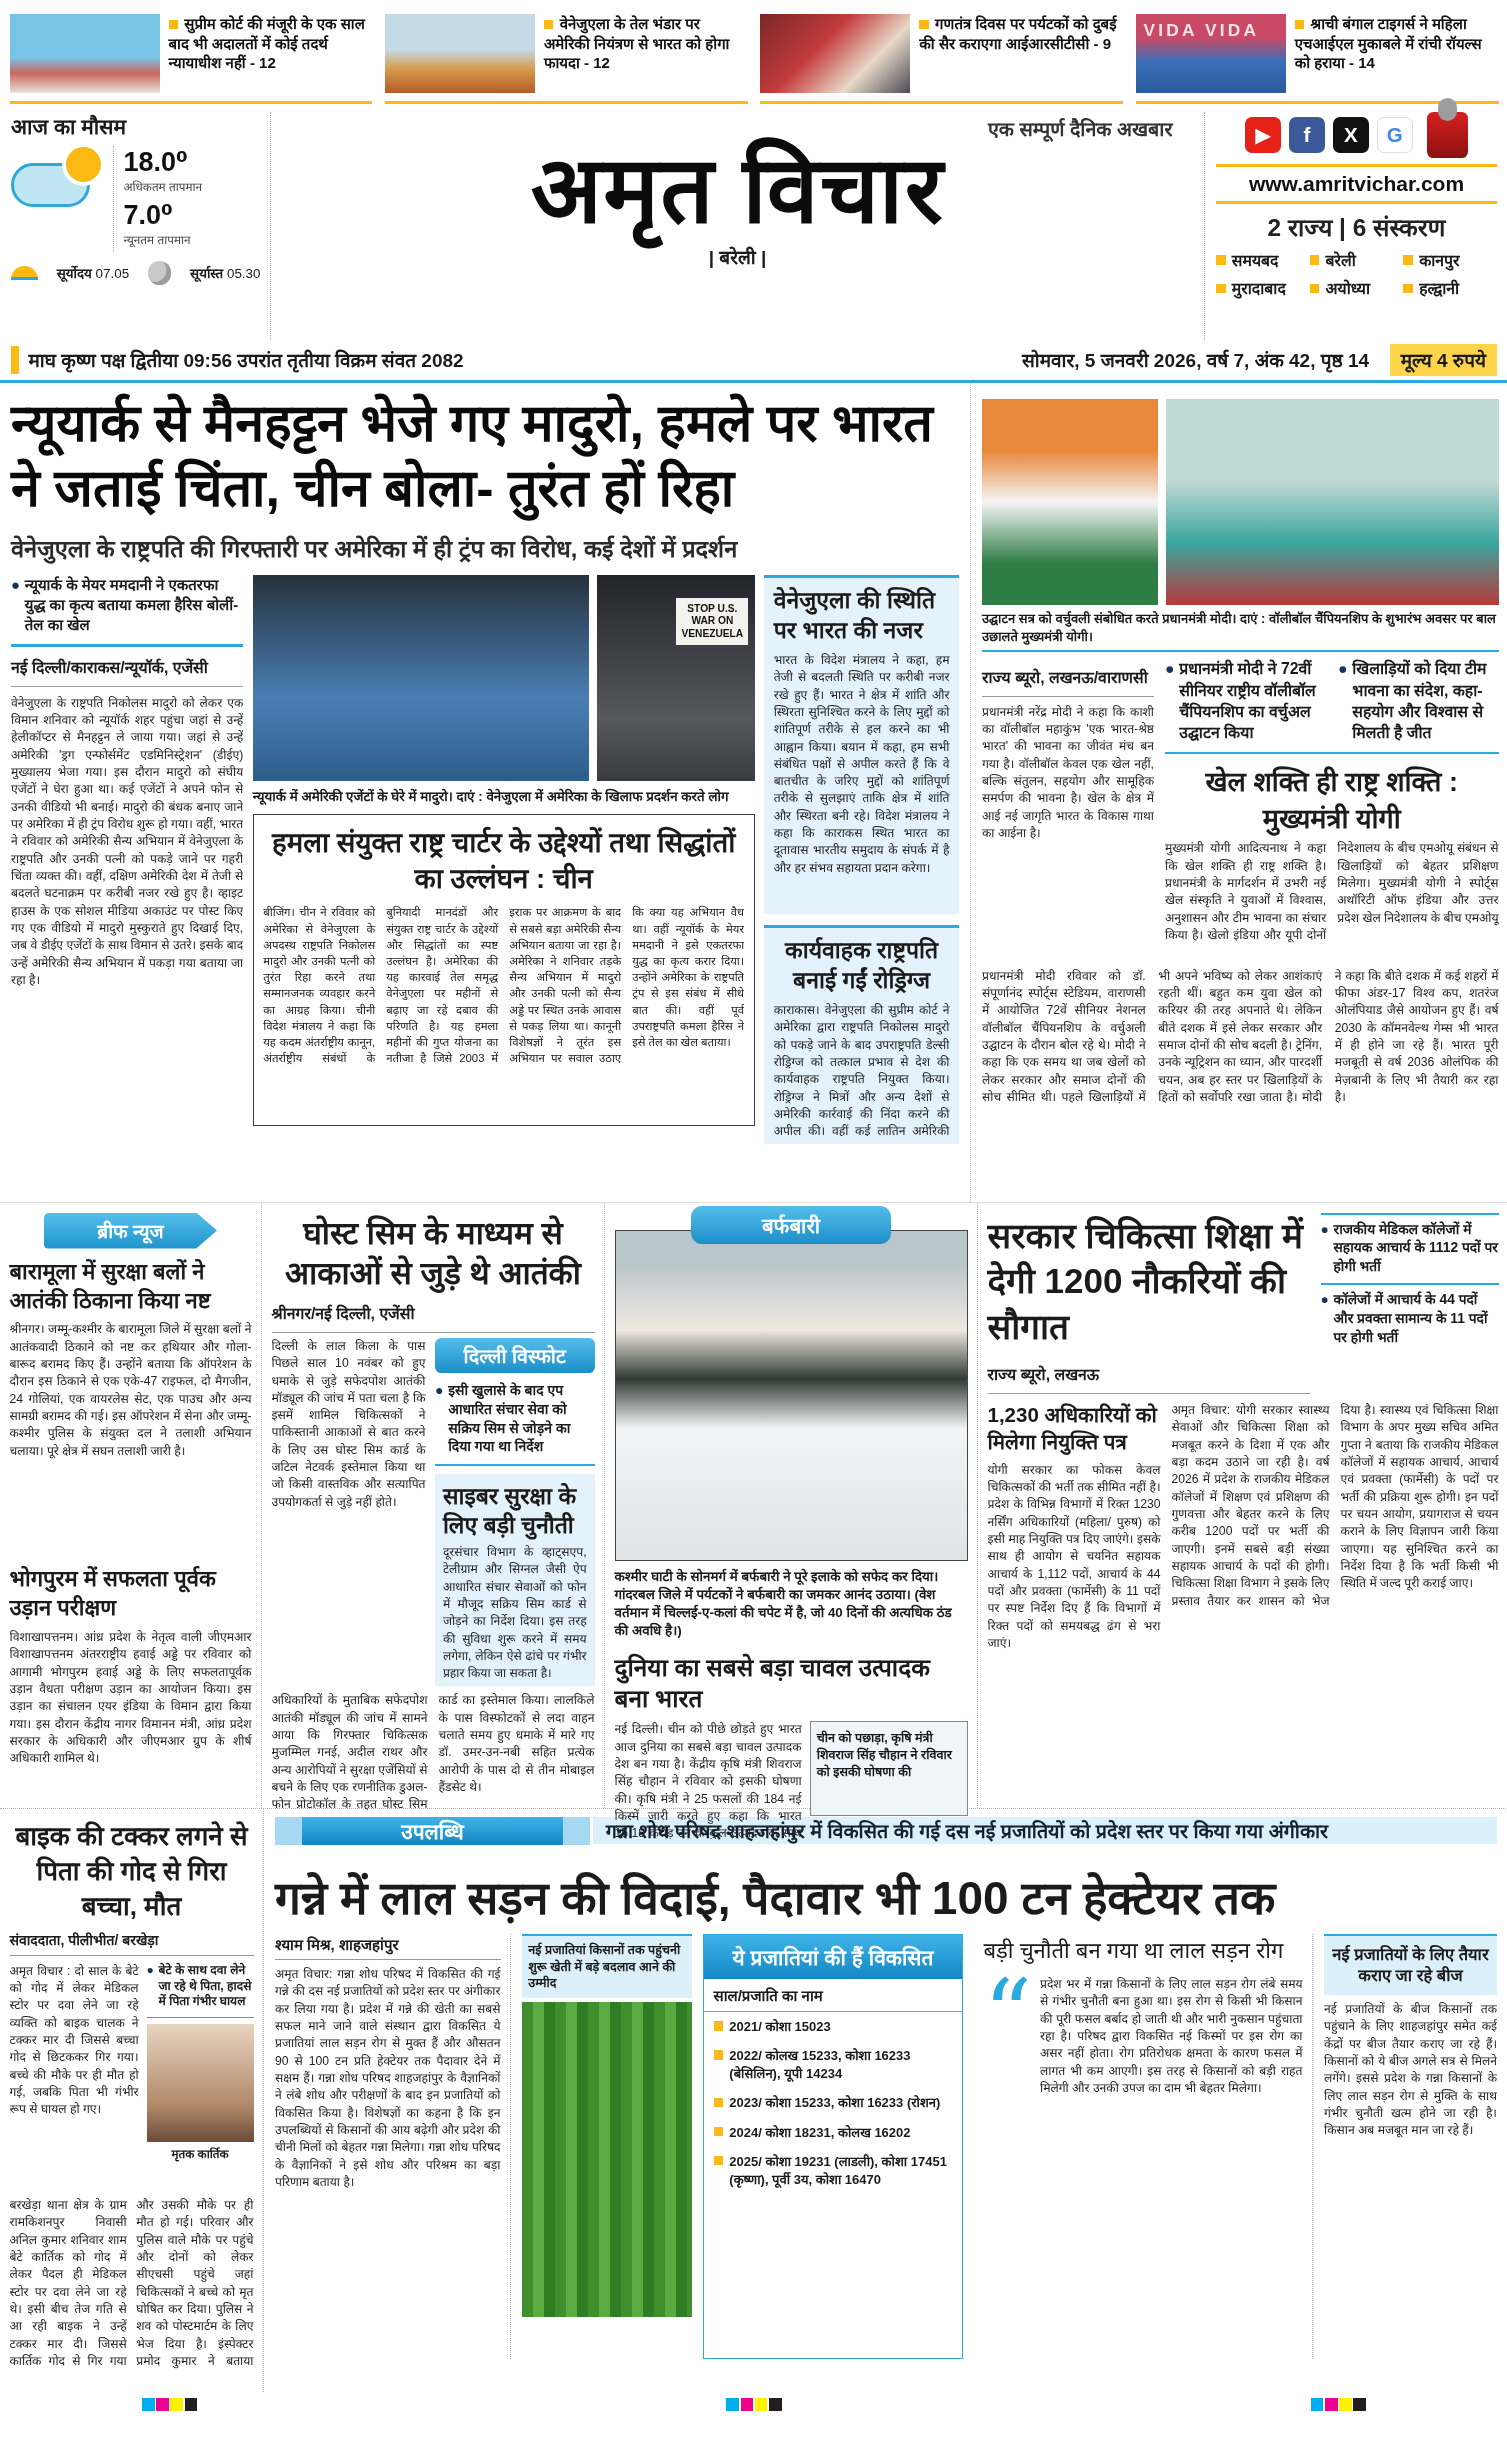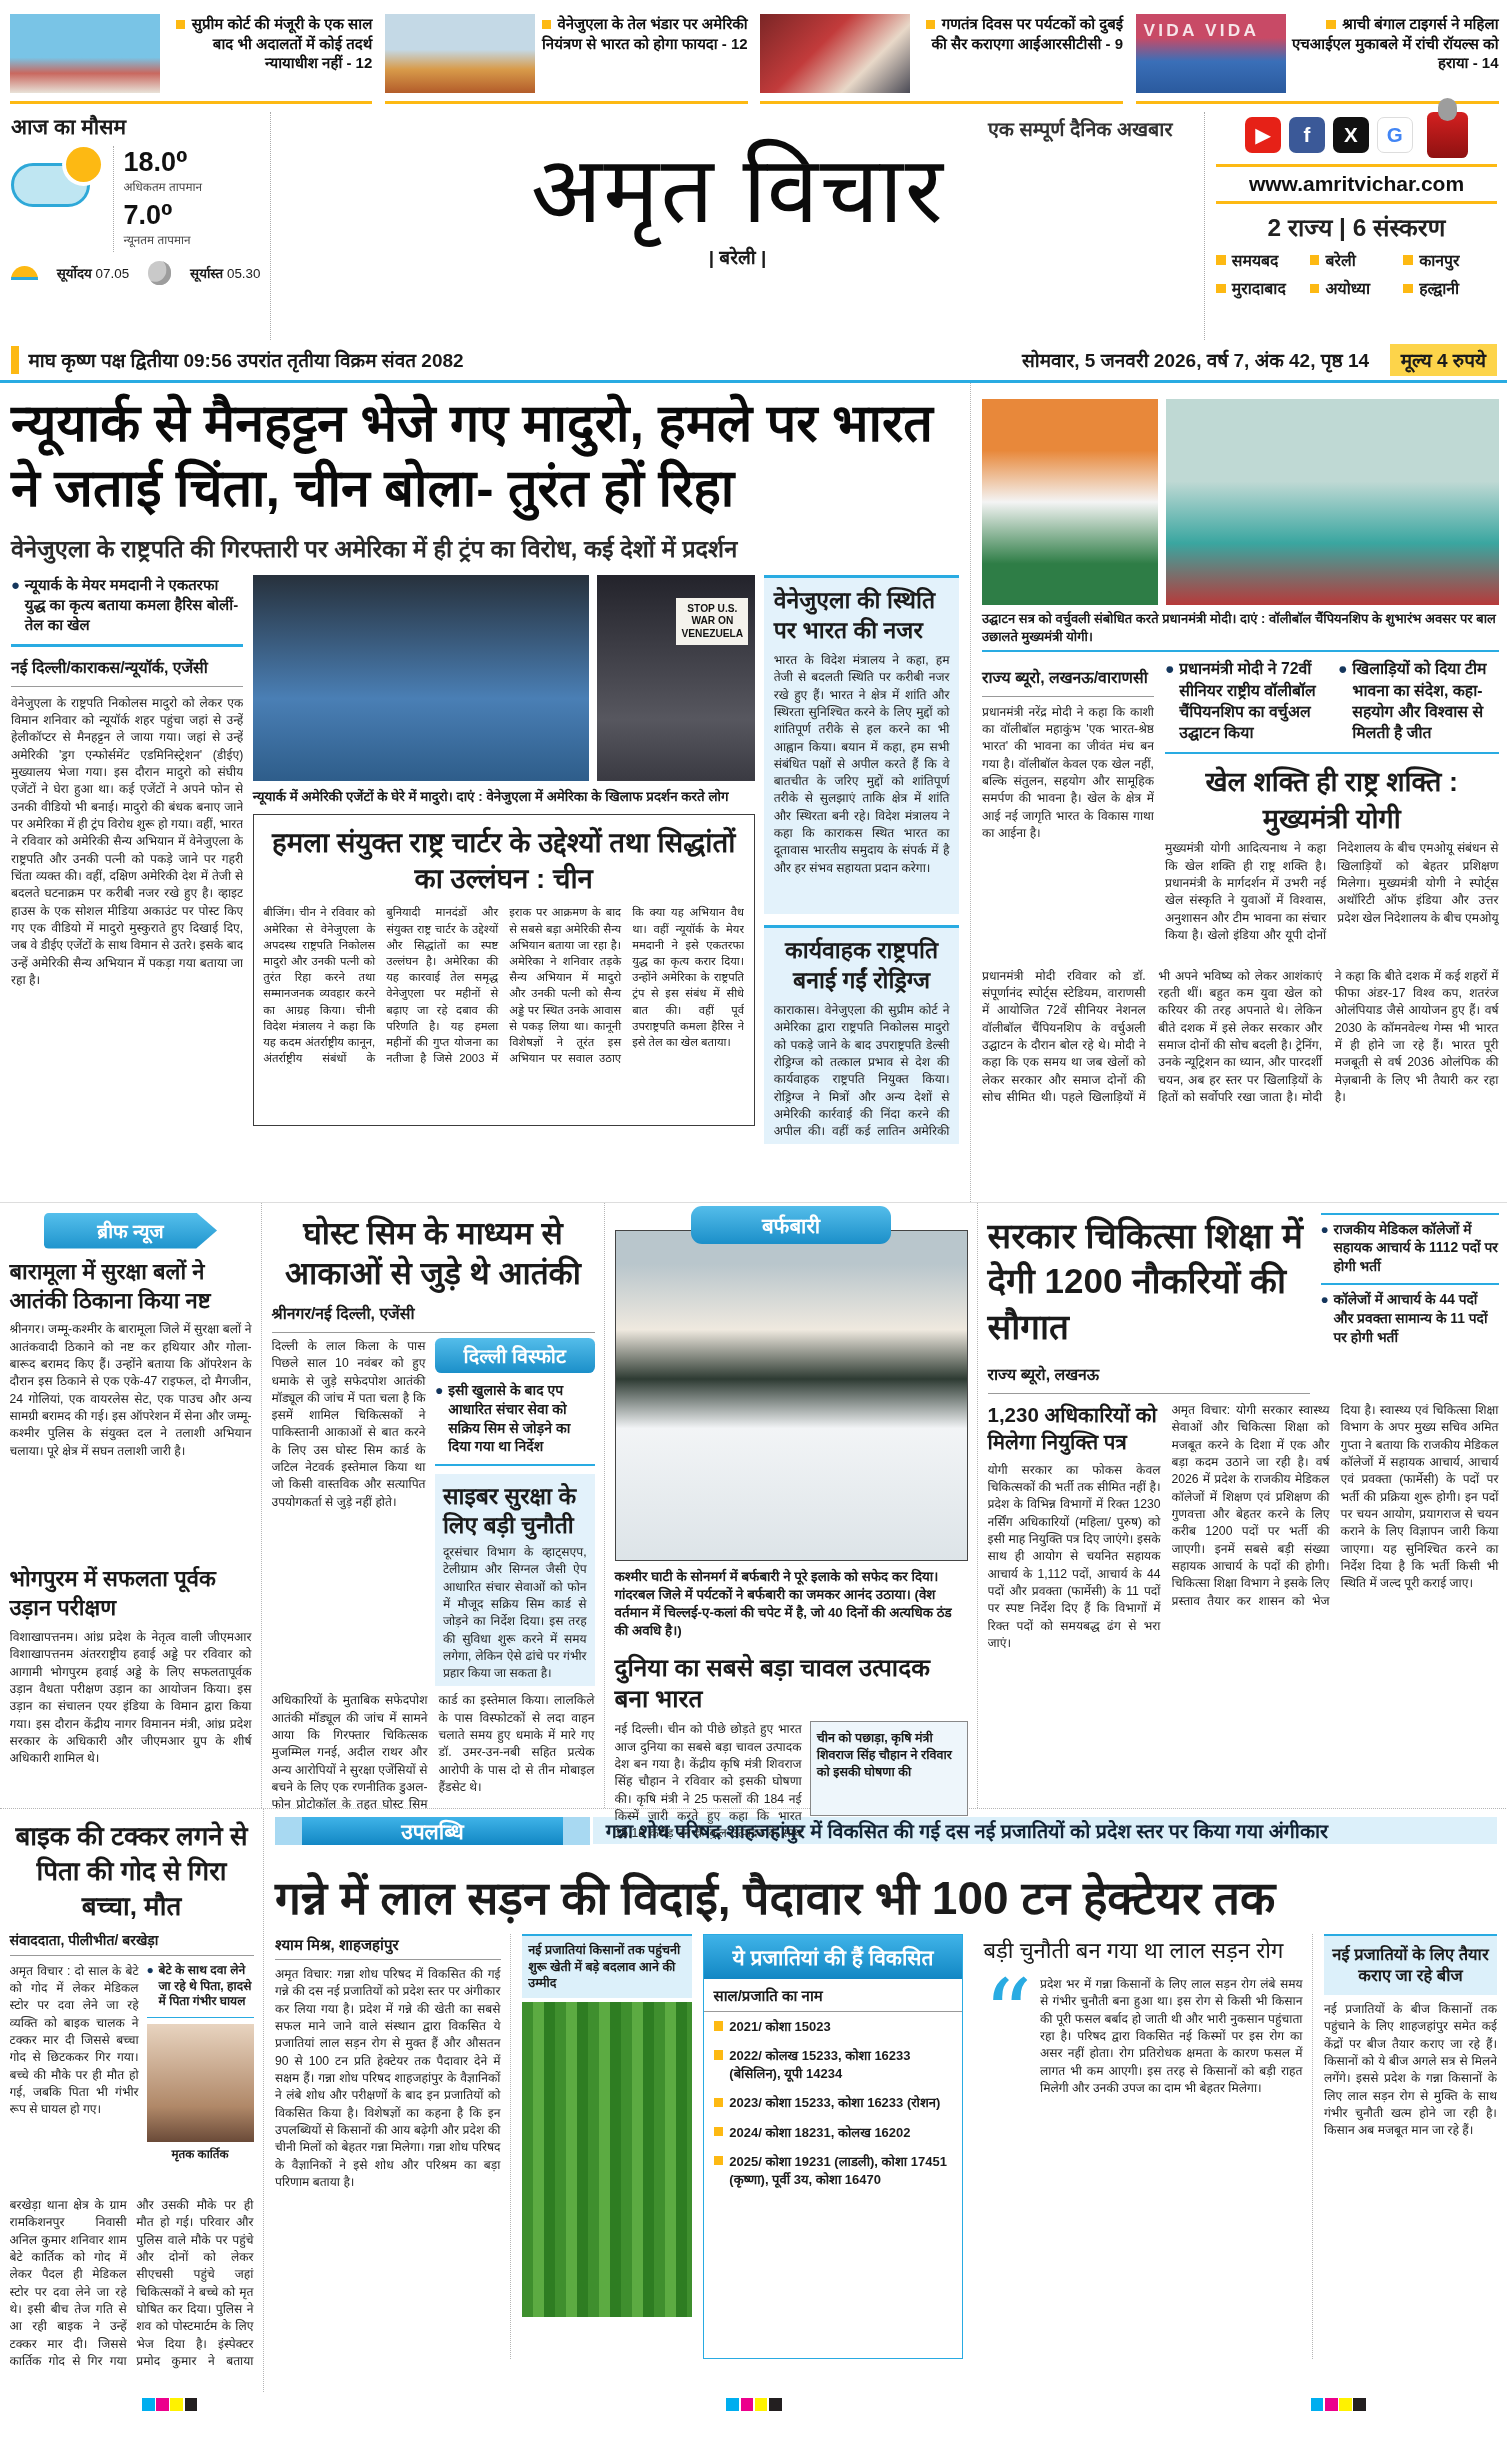--- a/index.html
+++ b/index.html
@@ -12,41 +12,41 @@
   .rule-blue { height:3.2px; background:#29abe2; }
   .rule-thin { height:0.8px; background:#9a9a9a; }
   .ysq { display:inline-block; width:9.5px; height:9.5px; background:#fdb913; margin-right:6.3px; flex:none; }
   .dot { color:#15365c; margin-right:4.7px; }
   .badge { background:linear-gradient(180deg,#54bdea,#1b8fc9); color:#fff; font-weight:bold; text-align:center; border-radius:11px; }
   .lightbox { background:#e3f2fb; }
   .vsep { border-right:1.6px dotted #b5b5b5; }
 
   
   .briefs { display:flex; gap:12.6px; padding:14px 9.5px 0 9.5px; height:104px; }
-  .brief { flex:1; display:flex; gap:2px; border-bottom:3.2px solid #fdb913; padding-bottom:3px;text-align:right; }
+  .brief { flex:1; display:flex; gap:9px; border-bottom:3.2px solid #fdb913; padding-bottom:3px; }
   .brief .ph { width:150px; height:79px; }
   .brief-txt { font-size:15px; font-weight:bold; line-height:1.3; color:#111; }
 
   
   .masthead { display:flex; padding:7.9px 11px 0 11px; height:236px; }
   .weather { width:260px; border-right:1.6px dotted #aaa; padding-right:9.5px; }
   .weather-title { font-size:21px; font-weight:bold; }
   .wx-grid { display:flex; margin-top:6.3px; }
   .wx-icons { width:102px; }
   .cloud { position:relative; width:79px; height:44px; background:#bfe6f2; border:3.2px solid #2ea8d8; border-radius:31.5px; margin-top:17.3px; }
   .sun { position:absolute; right:-14px; top:-19px; width:35px; height:35px; background:#fdb913; border-radius:50%; box-shadow:0 0 0 3.9px #fff; }
   .wx-temps { flex:1; border-left:1.6px dotted #aaa; padding-left:9.5px; }
   .t-big { font-size:27px; font-weight:bold; color:#111; }
   .t-lab { font-size:11.8px; color:#444; margin-bottom:4.7px; }
   .wx-sun-row { display:flex; justify-content:space-between; align-items:center; margin-top:9.5px; font-size:13.4px; }
   .sunrise-ic { width:27px; height:14px; background:#fdb913; border-radius:27px 27px 0 0; border-bottom:3.2px solid #2ea8d8; }
   .moon-ic { width:23.6px; height:23.6px; background:#c9c9c9; border-radius:50%; box-shadow:inset -4.7px -3.2px 0 #9d9d9d; }
   .logo-zone { flex:1; text-align:center; position:relative; padding-top:3.2px; }
   .tagline { text-align:right; font-size:19.7px; font-weight:bold; color:#333; padding-right:31.5px; }
-  .logo { font-size:93px; font-weight:400; color:#0b0b0b; letter-spacing:1.6px; line-height:1.05; }
+  .logo { font-size:93px; font-weight:700; color:#0b0b0b; letter-spacing:1.6px; line-height:1.05; }
   .edition { font-size:19px; font-weight:bold; margin-top:4.7px; }
   .right-info { width:293px; border-left:1.6px dotted #aaa; padding-left:11px; display:flex; flex-direction:column; gap:6.3px; }
   .social-row { display:flex; gap:7.9px; align-items:center; justify-content:center; }
   .sic { width:36px; height:36px; border-radius:7px; display:flex; align-items:center; justify-content:center; color:#fff; font-weight:900; font-size:20.5px; }
   .mic { width:41px; height:46px; background:linear-gradient(180deg,#d42020,#8e1111); border-radius:6.3px; position:relative; margin-left:6.3px; }
   .mic:before { content:""; position:absolute; top:-14px; left:11px; width:19px; height:23.6px; background:#9d9d9d; border-radius:9.5px; }
   .website { text-align:center; font-size:21px; font-weight:900; color:#111; border-top:3.2px solid #fdb913; border-bottom:3.2px solid #fdb913; padding:4.7px 0; }
   .ed-line { text-align:center; font-size:24.4px; font-weight:bold; color:#222; }
   .cities { display:grid; grid-template-columns:1fr 1fr 1fr; row-gap:6.3px; font-size:15.8px; font-weight:bold; }
   .city { display:flex; align-items:center; }

